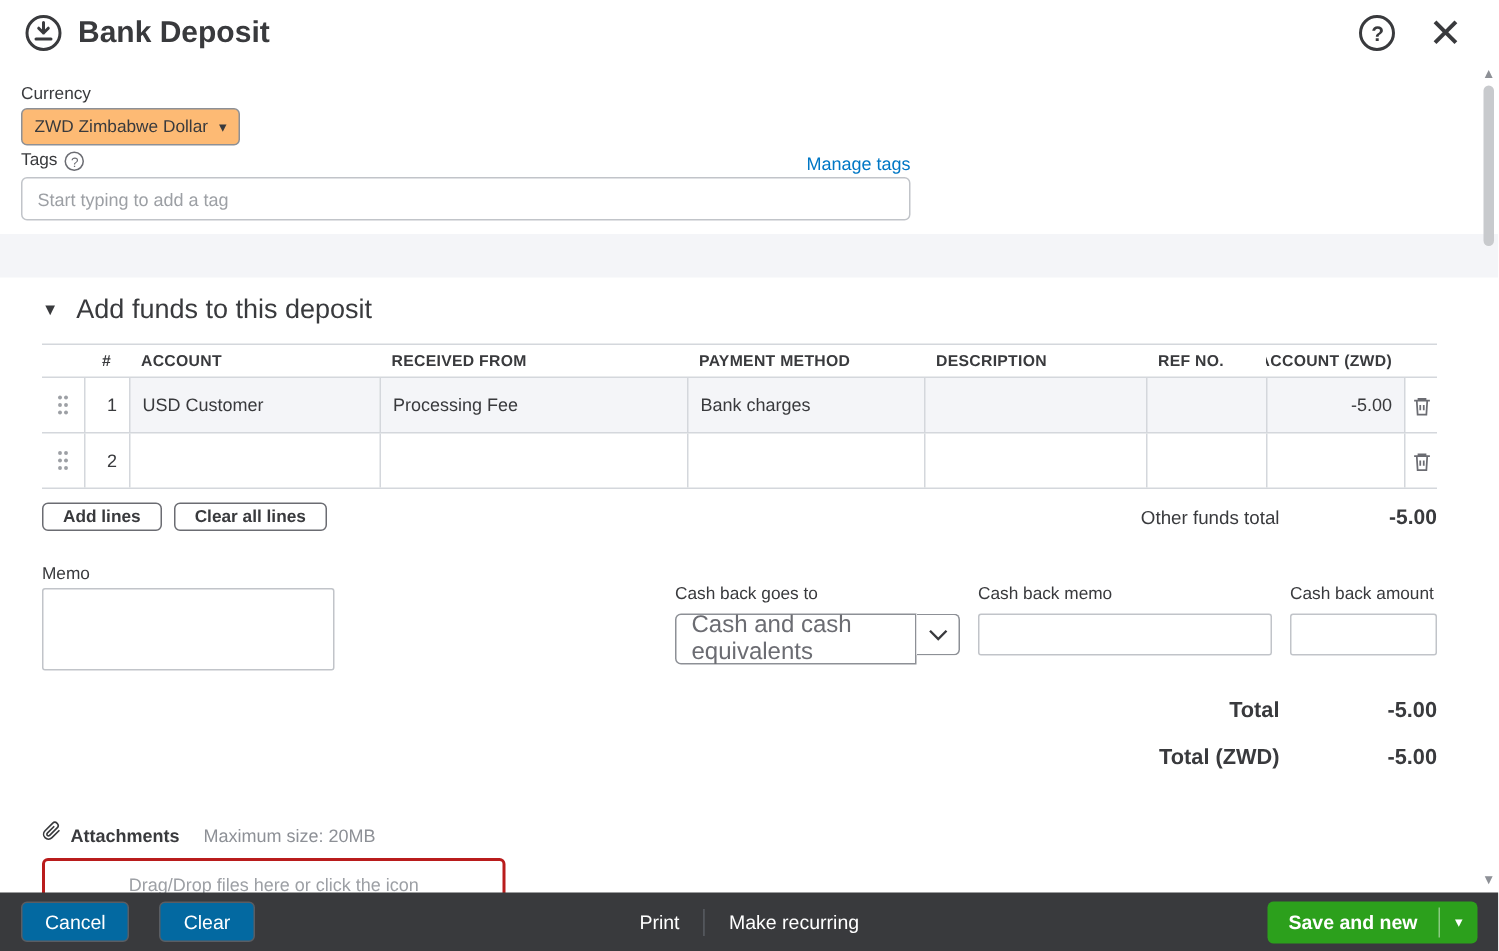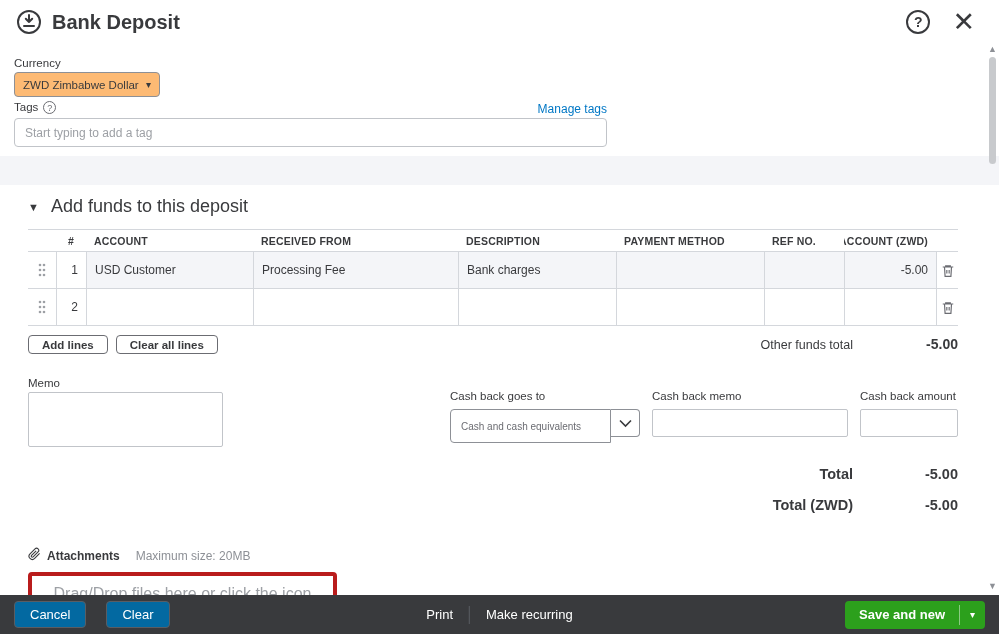--- a/index.html
+++ b/index.html
@@ -60,39 +60,39 @@
   .oft-label { font-size: 12.5px; color: #393a3d; }
   .oft-value { width: 105px; text-align: right; font-size: 14px; font-weight: bold; color: #393a3d; }
 
   
   .memo-label { position: absolute; top: 377px; left: 28px; }
   .memo-box { position: absolute; top: 392px; left: 28px; width: 195px; height: 55px; border: 1px solid #c1c4c9; border-radius: 2px; resize: none; font-family: inherit; font-size: 12px; padding: 6px 8px; }
 
   
   .cb-goesto-label { position: absolute; top: 390px; left: 450px; }
   .cb-select { position: absolute; top: 409px; left: 450px; display: flex; cursor: pointer; }
-  .cb-select-value { width: 161px; height: 28px; border: 1px solid #8d9096; border-radius: 4px 0 0 4px; display: flex; align-items: center; padding: 16px 10px; font-size: 10px; color: #6b6c72; background: #fff; }
+  .cb-select-value { width: 161px; height: 28px; border: 1px solid #8d9096; border-radius: 4px 0 0 4px; display: flex; align-items: center; padding: 16px 10px; font-size: 16px; color: #6b6c72; background: #fff; }
   .cb-select-btn { width: 29px; height: 28px; border: 1px solid #8d9096; border-left: none; border-radius: 0 4px 4px 0; display: flex; align-items: center; justify-content: center; background: #fff; }
   .cb-memo-label { position: absolute; top: 390px; left: 652px; }
   .cb-memo-input { position: absolute; top: 409px; left: 652px; width: 196px; height: 28px; border: 1px solid #c1c4c9; border-radius: 2px; padding: 0 8px; font-size: 12px; }
   .cb-amount-label { position: absolute; top: 390px; left: 860px; }
   .cb-amount-input { position: absolute; top: 409px; left: 860px; width: 98px; height: 28px; border: 1px solid #c1c4c9; border-radius: 2px; padding: 0 8px; font-size: 12px; }
 
   
   .total-row { position: absolute; left: 600px; width: 358px; display: flex; justify-content: flex-end; align-items: baseline; }
   .total-row.t1 { top: 466px; }
   .total-row.t2 { top: 497px; }
   .total-label { font-size: 14.5px; font-weight: bold; color: #393a3d; }
   .total-value { width: 105px; text-align: right; font-size: 14.5px; font-weight: bold; color: #393a3d; }
 
   
   .attach-row { position: absolute; top: 547px; left: 28px; display: flex; align-items: center; gap: 6px; }
   .attach-label { font-size: 12px; font-weight: bold; color: #393a3d; }
   .attach-max { font-size: 12px; color: #8d9096; margin-left: 10px; }
-  .dropzone { position: absolute; top: 572px; left: 28px; width: 309px; height: 42px; border: 4px solid #b91c1c; border-radius: 4px; display: flex; justify-content: center; align-items: flex-start; padding-top: 9px; font-size: 16px; color: #9da0a5; cursor: pointer; background: #fff; }
+  .dropzone { position: absolute; top: 572px; left: 28px; width: 309px; height: 42px; border: 2px solid #b91c1c; border-radius: 4px; display: flex; justify-content: center; align-items: flex-start; padding-top: 9px; font-size: 12px; color: #9da0a5; cursor: pointer; background: #fff; }
 
   
   .footer { position: absolute; bottom: 0; left: 0; right: 0; height: 39px; background: #393a3d; display: flex; align-items: center; padding: 0 14px; z-index: 20; }
   .footer-btn { font-family: inherit; font-size: 13px; color: #fff; background: #0369a1; border: 1px solid #5a5d63; border-radius: 4px; padding: 5px 15px; cursor: pointer; margin-right: 20px; }
   .footer-center { position: absolute; left: 50%; transform: translateX(-50%); display: flex; align-items: center; gap: 16px; }
   .footer-link { font-family: inherit; font-size: 13px; color: #fff; background: none; border: none; cursor: pointer; }
   .footer-vdiv { width: 1px; height: 18px; background: #5a5d63; }
   .save-btn { margin-left: auto; display: flex; align-items: stretch; background: #2ca01c; border-radius: 4px; height: 28px; cursor: pointer; color: #fff; overflow: hidden; }
   .save-btn-main { display: flex; align-items: center; padding: 0 14px; font-size: 13px; font-weight: bold; }
   .save-btn-div { width: 1px; background: rgba(255,255,255,.45); margin: 4px 0; }
@@ -141,22 +141,22 @@
     <button class="collapse-tri">▼</button>
     <span class="section-title-text">Add funds to this deposit</span>
   </div>
 
   <div class="table">
     <div class="trow thead">
       <div class="cell first"></div>
       <div class="cell num">#</div>
       <div class="cell">ACCOUNT</div>
       <div class="cell">RECEIVED FROM</div>
+      <div class="cell">PAYMENT METHOD</div>
       <div class="cell">DESCRIPTION</div>
-      <div class="cell">PAYMENT METHOD</div>
       <div class="cell">REF NO.</div>
       <div class="cell amount">ACCOUNT (ZWD)</div>
       <div class="cell"></div>
     </div>
 
     <div class="trow tbody-row">
       <div class="cell first">
         <button class="drag-handle">
           <svg width="8" height="14" viewBox="0 0 8 14" fill="#9da0a5">
               <circle cx="2" cy="2" r="1.3"></circle>

